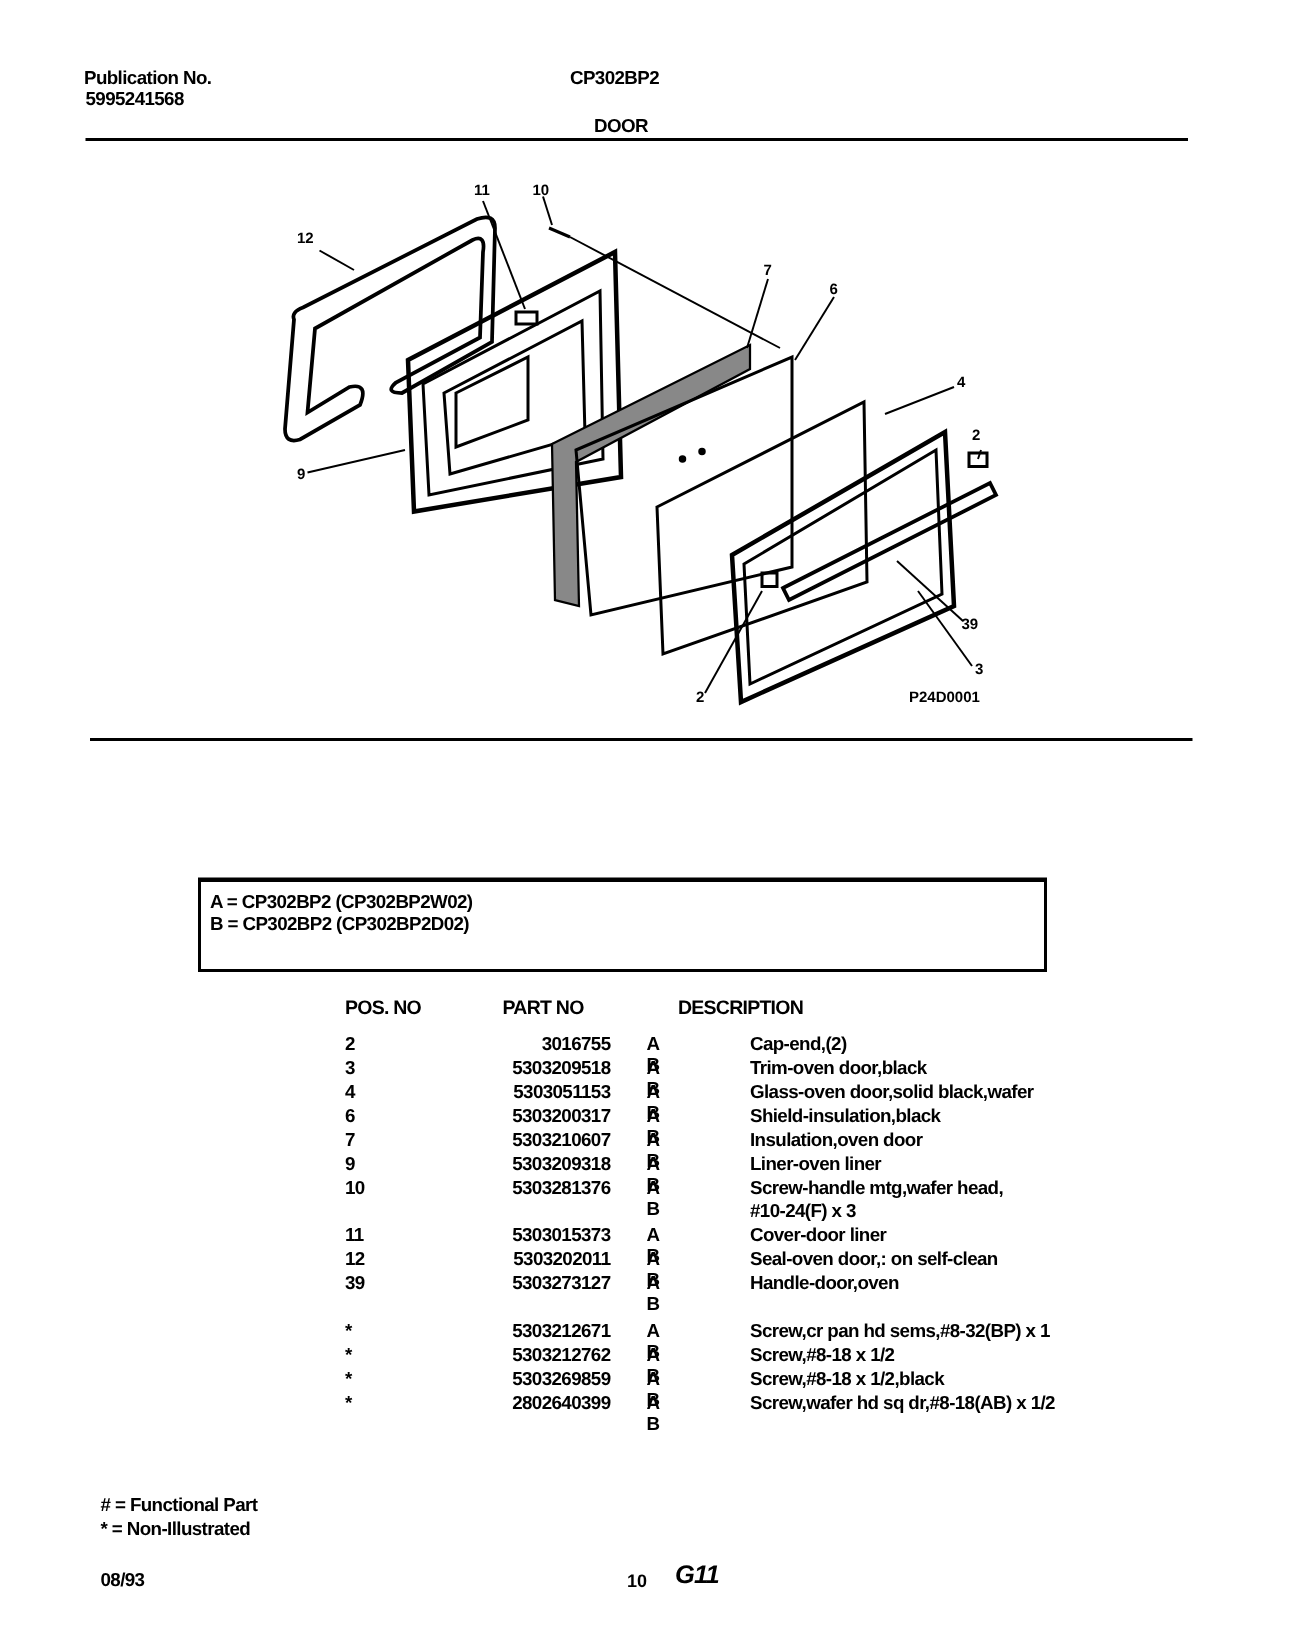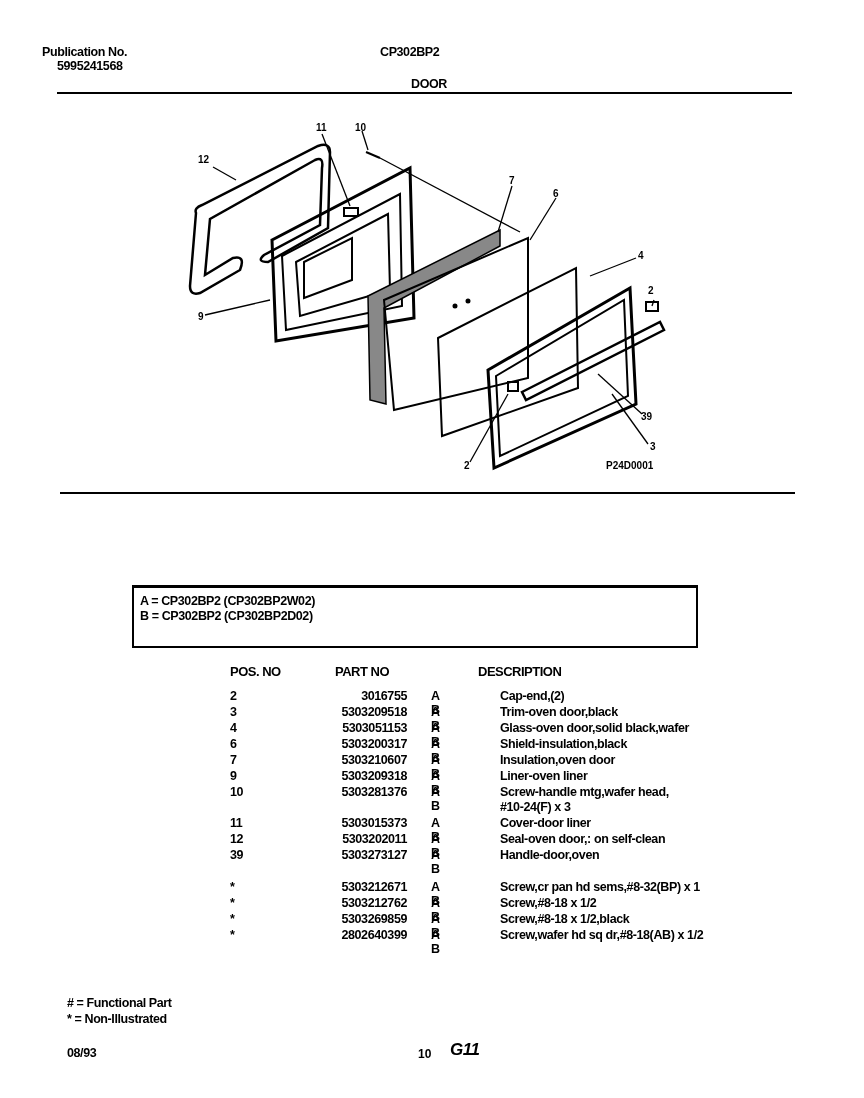--- a/index.html
+++ b/index.html
@@ -21,24 +21,24 @@
     .tbl-head { position: absolute; top: 664px; font-size: 13px; letter-spacing: -0.5px; text-align: center; }
     .row { position: absolute; left: 0; height: 16px; font-size: 12.5px; letter-spacing: -0.4px; }
     .c-pos { position: absolute; left: 230px; }
     .c-part { position: absolute; left: 300px; width: 107px; text-align: right; }
     .c-ab { position: absolute; left: 431px; }
     .c-desc { position: absolute; left: 480px; white-space: nowrap; margin-left: 20px; }
   </style>
 </head>
 <body>
 
-<div class="abs t13" style="left:42px; top:45px;">Publication No.</div>
+<div class="abs t13" style="left:56px; top:45px;">Publication No.</div>
 <div class="abs t13" style="left:57px; top:59px;">5995241568</div>
 <div class="abs t13" style="left:380px; top:45px;">CP302BP2</div>
-<div class="abs t13" style="left:395px; top:77px;padding-left:16px;">DOOR</div>
+<div class="abs t13" style="left:380px; top:77px;padding-left:16px;">DOOR</div>
 <div class="rule" style="left:57px; top:92px; width:735px; height:2px;"></div>
 
 <div id="diagram">
   <svg width="560" height="380" viewBox="150 105 560 380" xmlns="http://www.w3.org/2000/svg" stroke="#000" fill="none" stroke-width="2">
 
     <path d="M196 213 L190 286 Q190 296 200 293 L240 270 Q246 255 233 258 L205 275 L210 219 L315 160 Q324 156 322 168 L320 225 L264 255 Q256 262 268 262 L328 228 L330 152 Q330 142 318 146 L202 205 Q194 208 196 213 Z" stroke-width="2.5"></path>
 
     <path d="M272 240 L410 168 L414 318 L276 341 Z" stroke-width="3"></path>
     <path d="M282 256 L400 194 L402 306 L286 330 Z"></path>
     <path d="M296 262 L388 214 L390 290 L300 316 Z"></path>
@@ -95,21 +95,21 @@
 
 <div class="rule" style="left:60px; top:492px; width:735px; height:2px;"></div>
 
 <div class="model-box">
   <div class="model-line" style="top:6px;">A = CP302BP2 (CP302BP2W02)</div>
   <div class="model-line" style="top:21px;">B = CP302BP2 (CP302BP2D02)</div>
 </div>
 
 <div class="tbl-head" style="left:230px;">POS. NO</div>
 <div class="tbl-head" style="left:335px;">PART NO</div>
-<div class="tbl-head" style="left:478px;">DESCRIPTION</div>
+<div class="tbl-head" style="left:452px;">DESCRIPTION</div>
 
 <div class="row" style="top:689px;">
   <span class="c-pos">2</span>
   <span class="c-part">3016755</span>
   <span class="c-ab">A B</span>
   <span class="c-desc">Cap-end,(2)</span>
 </div>
 <div class="row" style="top:705px;">
   <span class="c-pos">3</span>
   <span class="c-part">5303209518</span>

